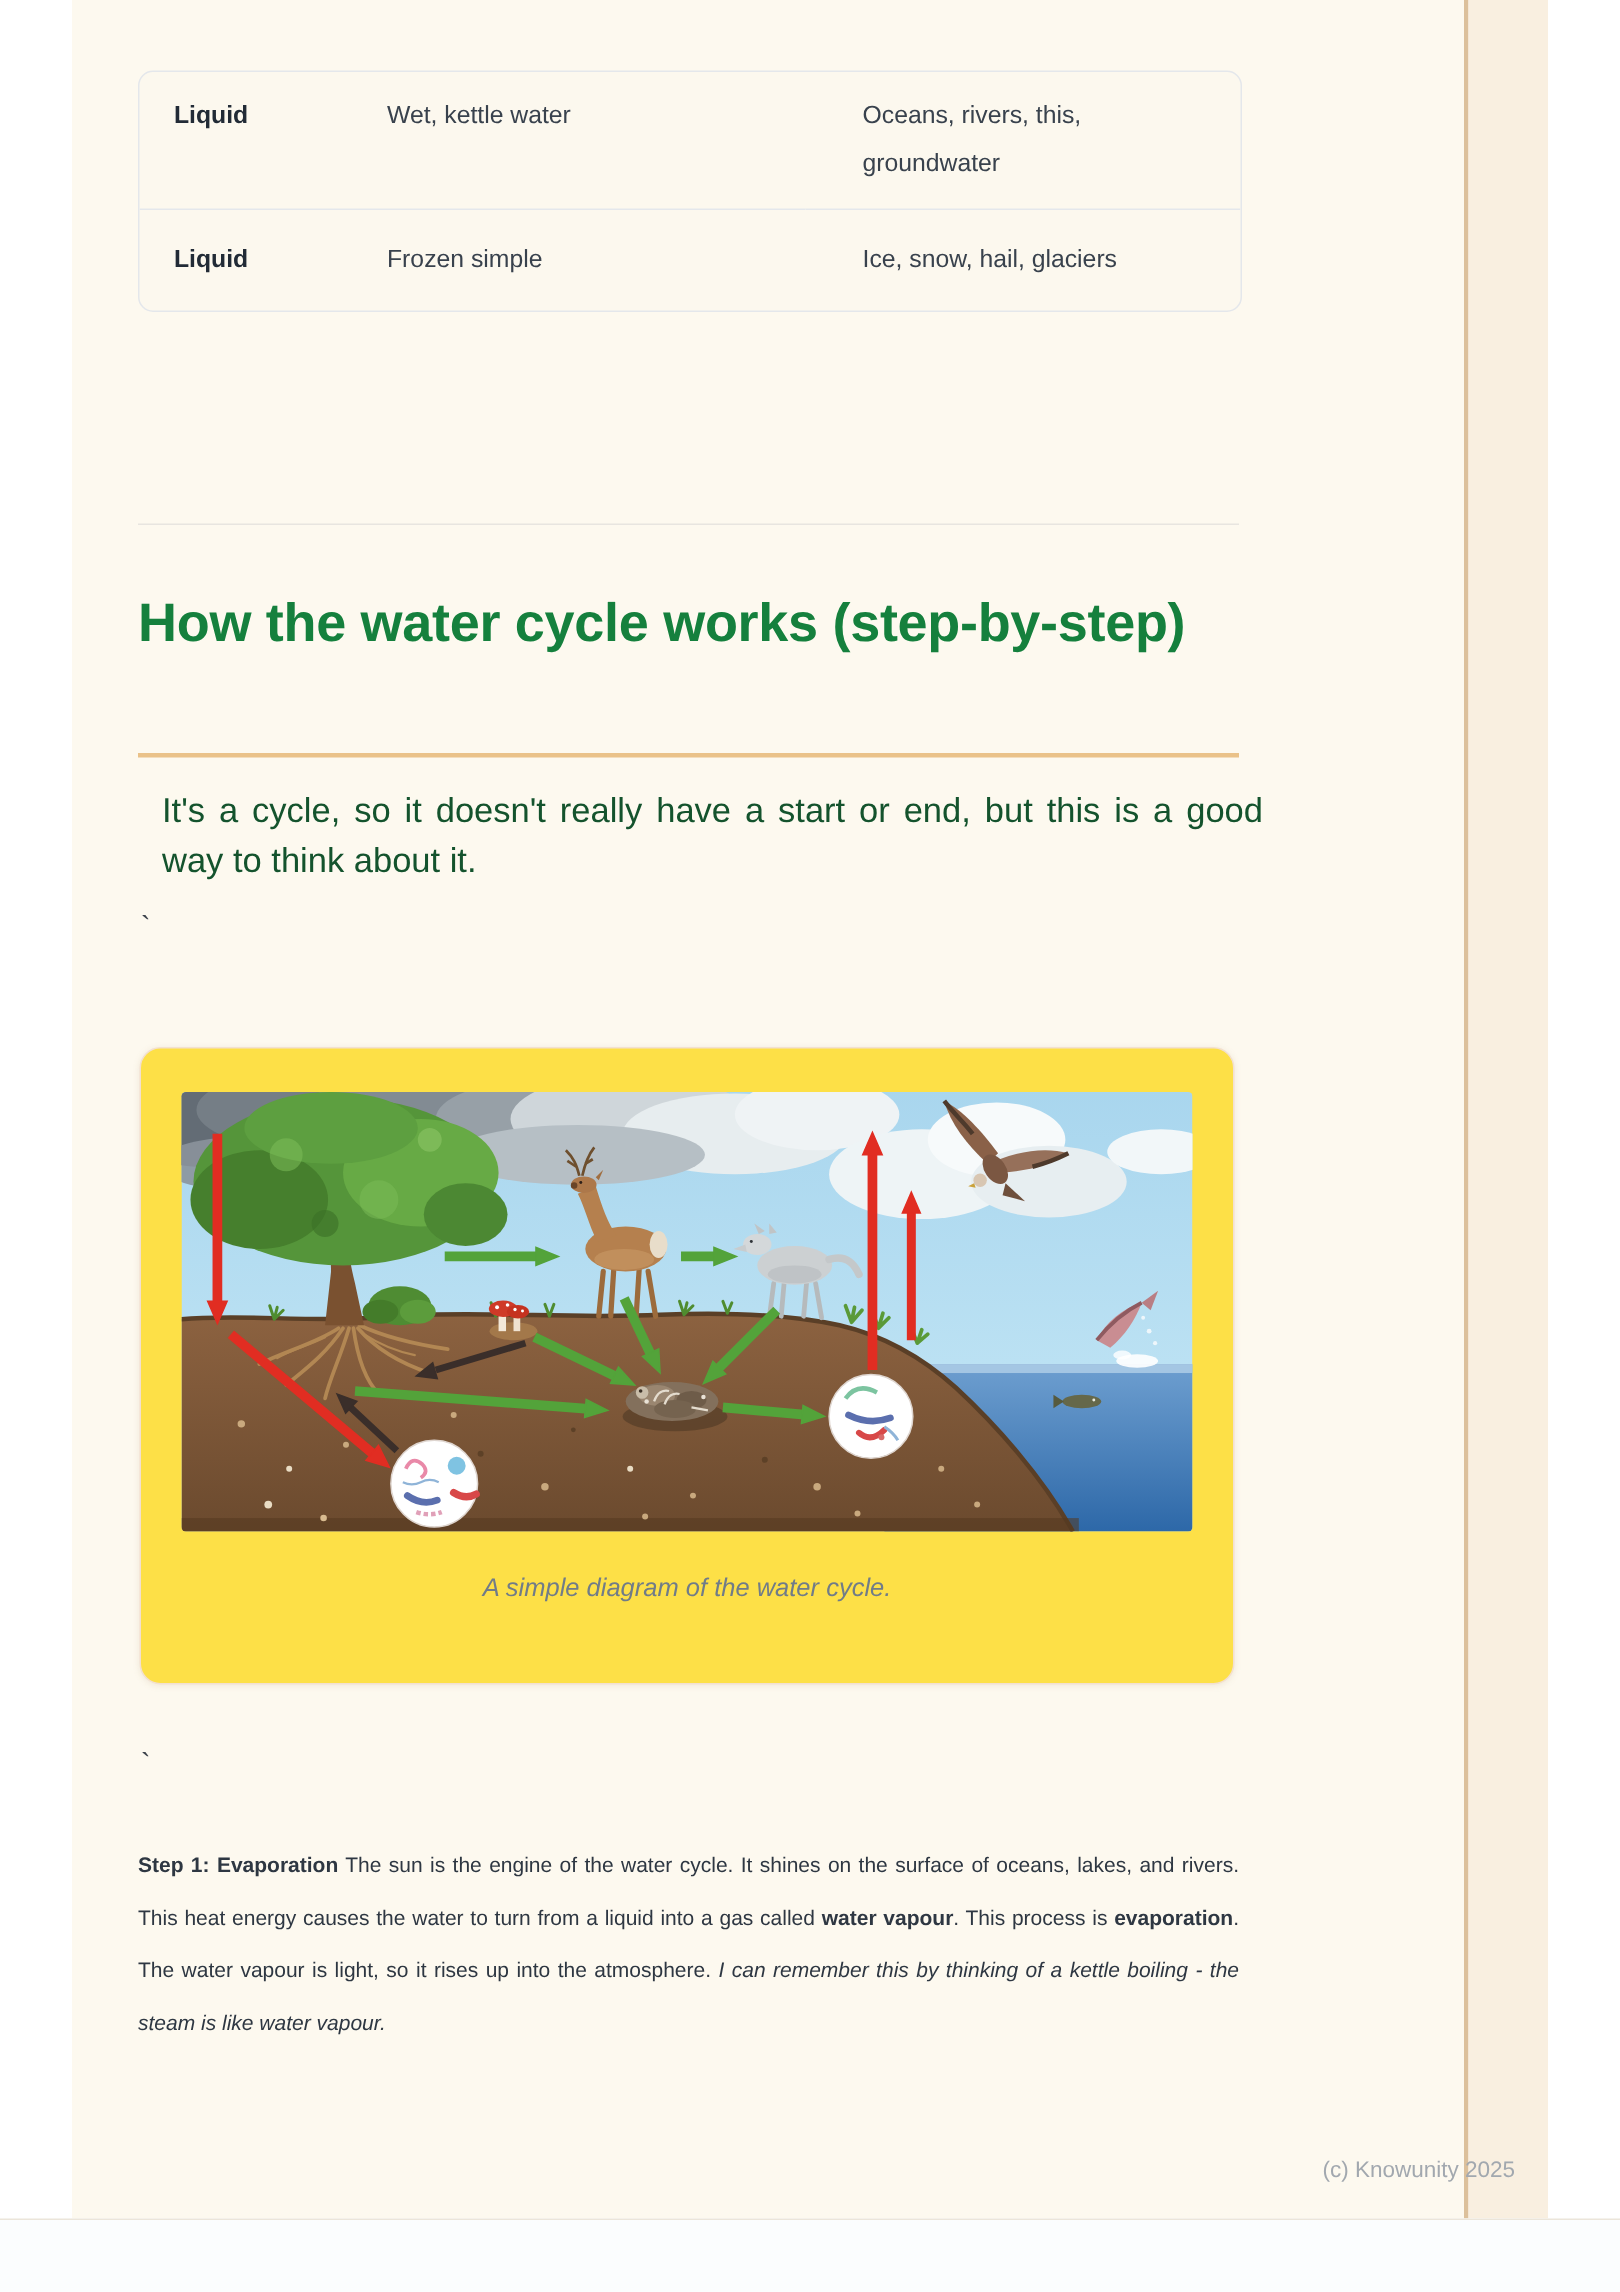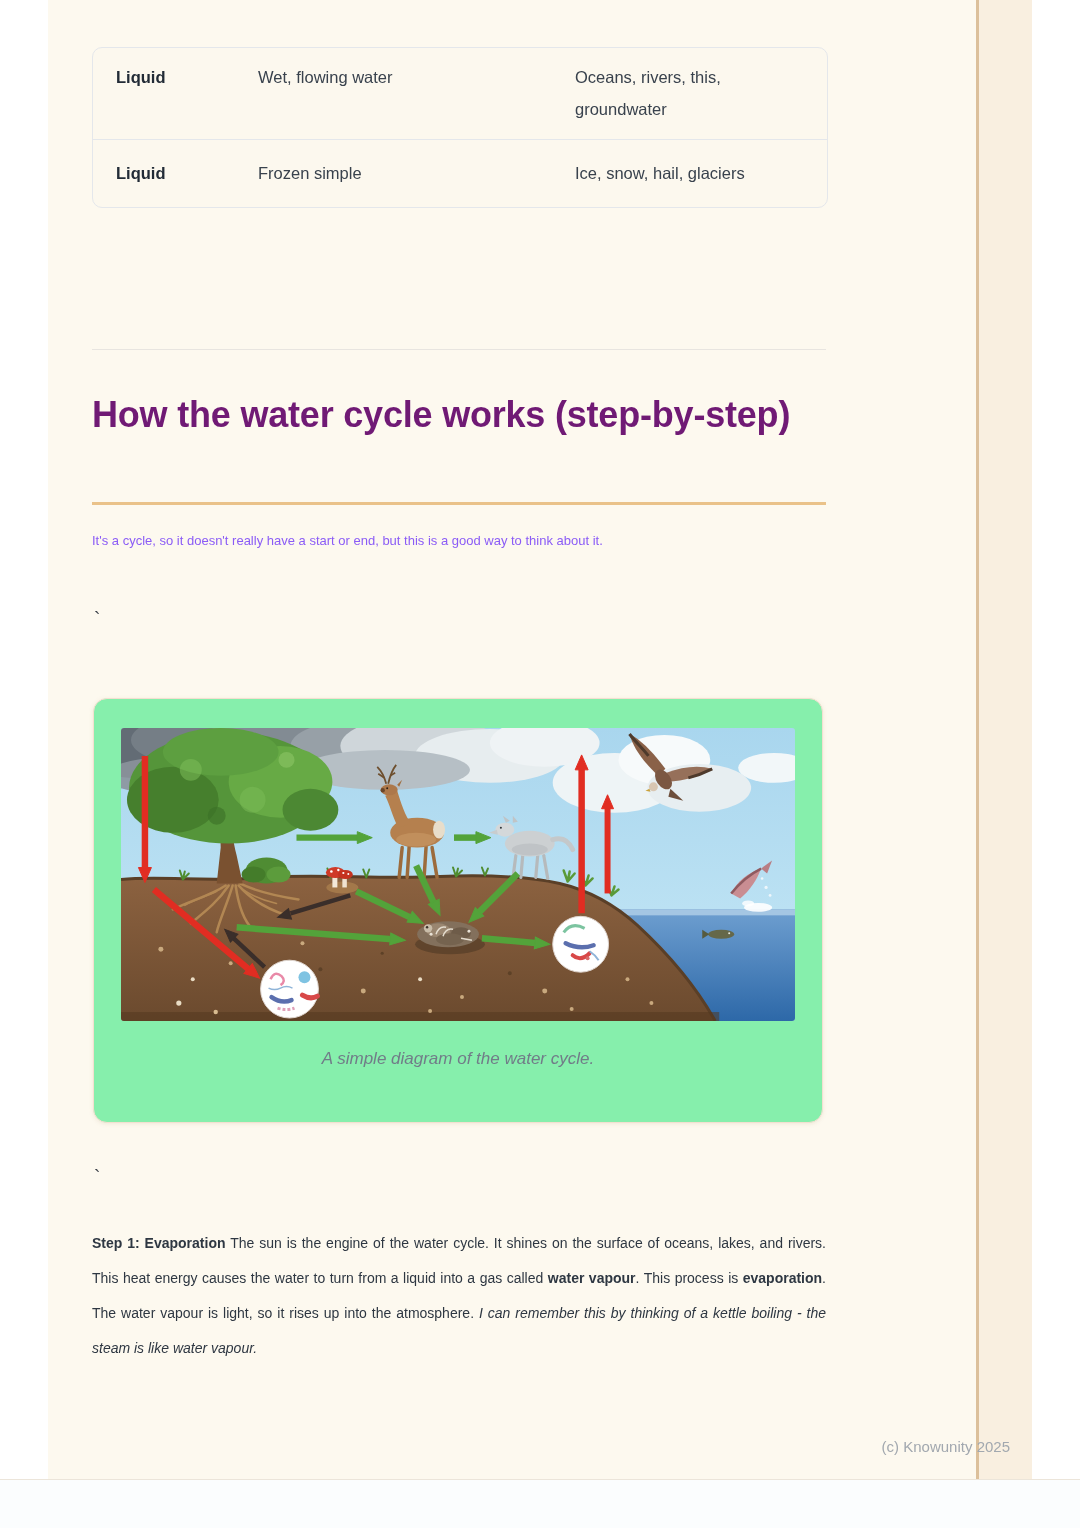--- a/index.html
+++ b/index.html
@@ -18,26 +18,26 @@
   .table-card td.desc{width:265px;}
   .table-card td.ex{padding-left:38px;}
   .row-top td{vertical-align:top;padding-top:13px;}
   .row-top{height:91px;}
   .row-gas{height:103px;background:#edf1f6;}
   .row-solid{height:68px;}
 
   .divider{position:absolute;left:92px;top:349px;width:734px;height:1px;background:#e8e5e0;}
   .heading{position:absolute;left:92px;top:391px;width:734px;margin:0;font-size:36px;line-height:47px;font-weight:bold;letter-spacing:-.2px;}
   .heading-rule{position:absolute;left:92px;top:502px;width:734px;height:3px;}
-  .intro{position:absolute;left:92px;top:524px;width:734px;margin:0;font-size:13px;line-height:33px;color:#8b5cf6;text-align:justify;}
+  .intro{position:absolute;left:108px;top:524px;width:734px;margin:0;font-size:23px;line-height:33px;color:#14532d;text-align:justify;}
   .tick{position:absolute;left:94px;font-size:19px;color:#3c424a;}
   .tick1{top:608px;}
   .tick2{top:1166px;}
 
-  .card{position:absolute;left:93px;top:698px;width:730px;height:425px;margin:0;box-sizing:border-box;background:#86efac;border:1px solid #f3e0d0;border-radius:14px;box-shadow:0 1px 4px rgba(170,140,100,.15);padding:29px 27px 0 27px;}
+  .card{position:absolute;left:93px;top:698px;width:730px;height:425px;margin:0;box-sizing:border-box;background:#fde047;border:1px solid #f3e0d0;border-radius:14px;box-shadow:0 1px 4px rgba(170,140,100,.15);padding:29px 27px 0 27px;}
   .card svg{display:block;width:674px;height:293px;border-radius:3px;}
   .card figcaption{margin-top:28px;text-align:center;font-style:italic;font-size:17px;color:#717c88;}
 
   .step{position:absolute;left:92px;top:1226px;width:734px;margin:0;font-size:14px;line-height:35px;color:#2e3742;text-align:justify;}
   .step .b{font-weight:bold;}
   .step .i{font-style:italic;}
 
   .copyright{position:absolute;left:92px;top:1438px;width:918px;text-align:right;font-size:15px;color:#a2a8af;z-index:5;}
 </style>
 </head>
@@ -47,35 +47,35 @@
   <div class="content-bg"></div>
   <div class="side-line"></div>
   <div class="side-panel"></div>
   <div class="bottom-strip"></div>
 
   <div class="table-card">
     <table>
       <tbody>
         <tr class="row-top">
           <td class="term">Liquid</td>
-          <td class="desc">Wet, flowing water</td>
+          <td class="desc">Wet, kettle water</td>
           <td class="ex">Oceans, rivers, this, groundwater</td>
         </tr>
         <tr class="row-solid">
           <td class="term">Liquid</td>
           <td class="desc">Frozen simple</td>
           <td class="ex">Ice, snow, hail, glaciers</td>
         </tr>
       </tbody>
     </table>
   </div>
 
   <div class="divider"></div>
 
-  <h1 class="heading" style="color: #701a75;">How the water cycle works (step-by-step)</h1>
+  <h1 class="heading" style="color: #15803d;">How the water cycle works (step-by-step)</h1>
   <div class="heading-rule" style="background: rgb(234, 194, 137);"></div>
 
   <p class="intro">It's a cycle, so it doesn't really have a start or end, but this is a good way to think about it.</p>
 
   <div class="tick tick1">`</div>
 
   <figure class="card">
     <svg viewBox="0 0 676 294" preserveAspectRatio="none" aria-hidden="true">
       <defs>
         <linearGradient id="sky" x1="0" y1="0" x2="0" y2="1">

